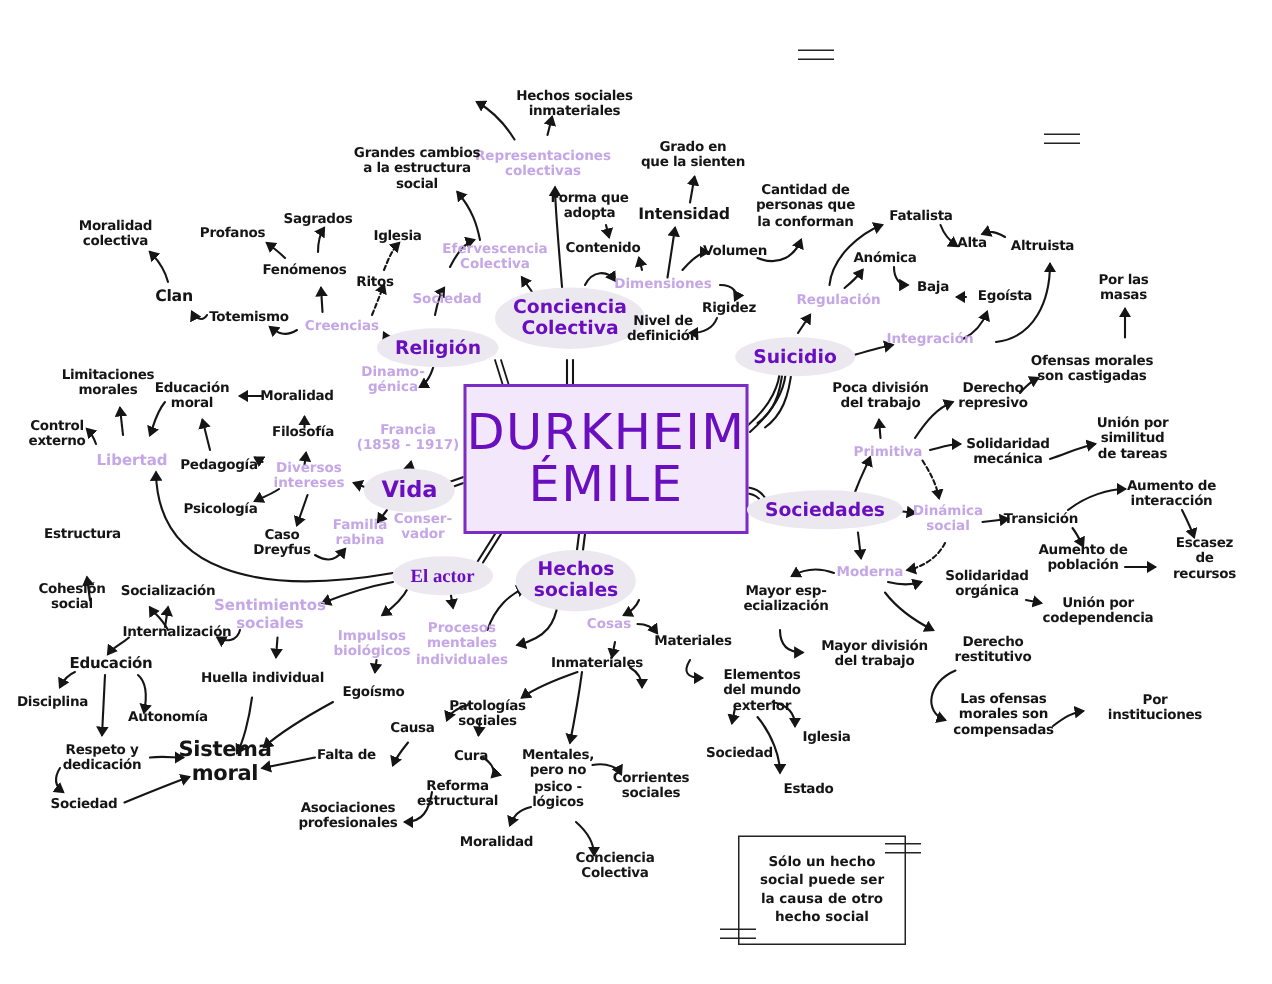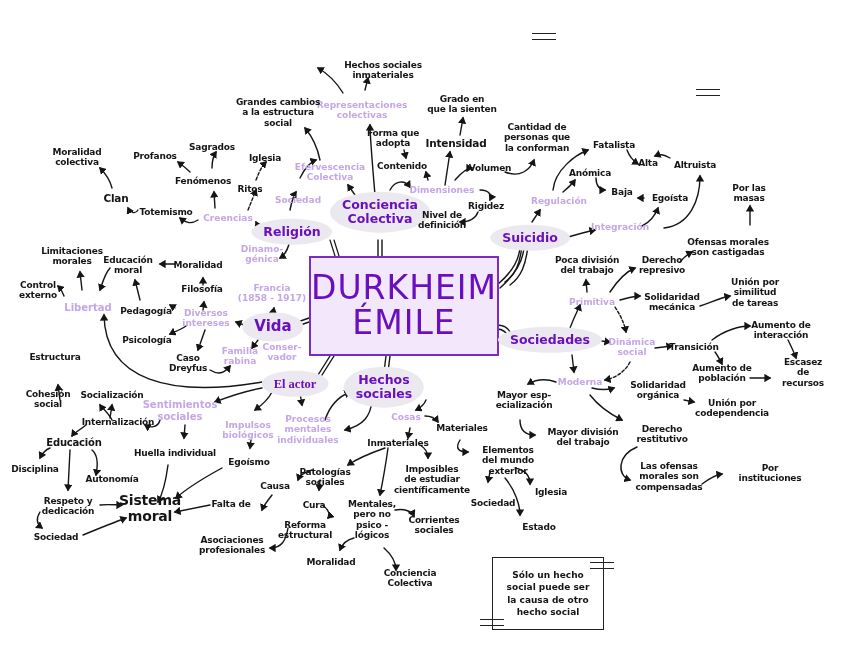--- a/index.html
+++ b/index.html
@@ -271,23 +271,20 @@
 
 <div class="n light" style="left:406px;top:417px;">Cosas</div>
 <div class="n dark" style="left:462px;top:428px;">Materiales</div>
 <div class="n dark" style="left:398px;top:443px;">Inmateriales</div>
 <div class="n dark" style="left:508px;top:461px;">Elementos
 del mundo
 exterior</div>
 <div class="n dark" style="left:493px;top:503px;">Sociedad</div>
 <div class="n dark" style="left:551px;top:492px;">Iglesia</div>
 <div class="n dark" style="left:539px;top:527px;">Estado</div>
-<div class="n dark" style="left:432px;top:480px;">Imposibles
-de estudiar
-científicamente</div>
 <div class="n dark" style="left:325px;top:477px;">Patologías
 sociales</div>
 <div class="n dark" style="left:275px;top:486px;">Causa</div>
 <div class="n dark" style="left:314px;top:505px;">Cura</div>
 <div class="n dark" style="left:305px;top:530px;">Reforma
 estructural</div>
 <div class="n dark" style="left:232px;top:545px;">Asociaciones
 profesionales</div>
 <div class="n dark" style="left:372px;top:520px;">Mentales,
 pero no

